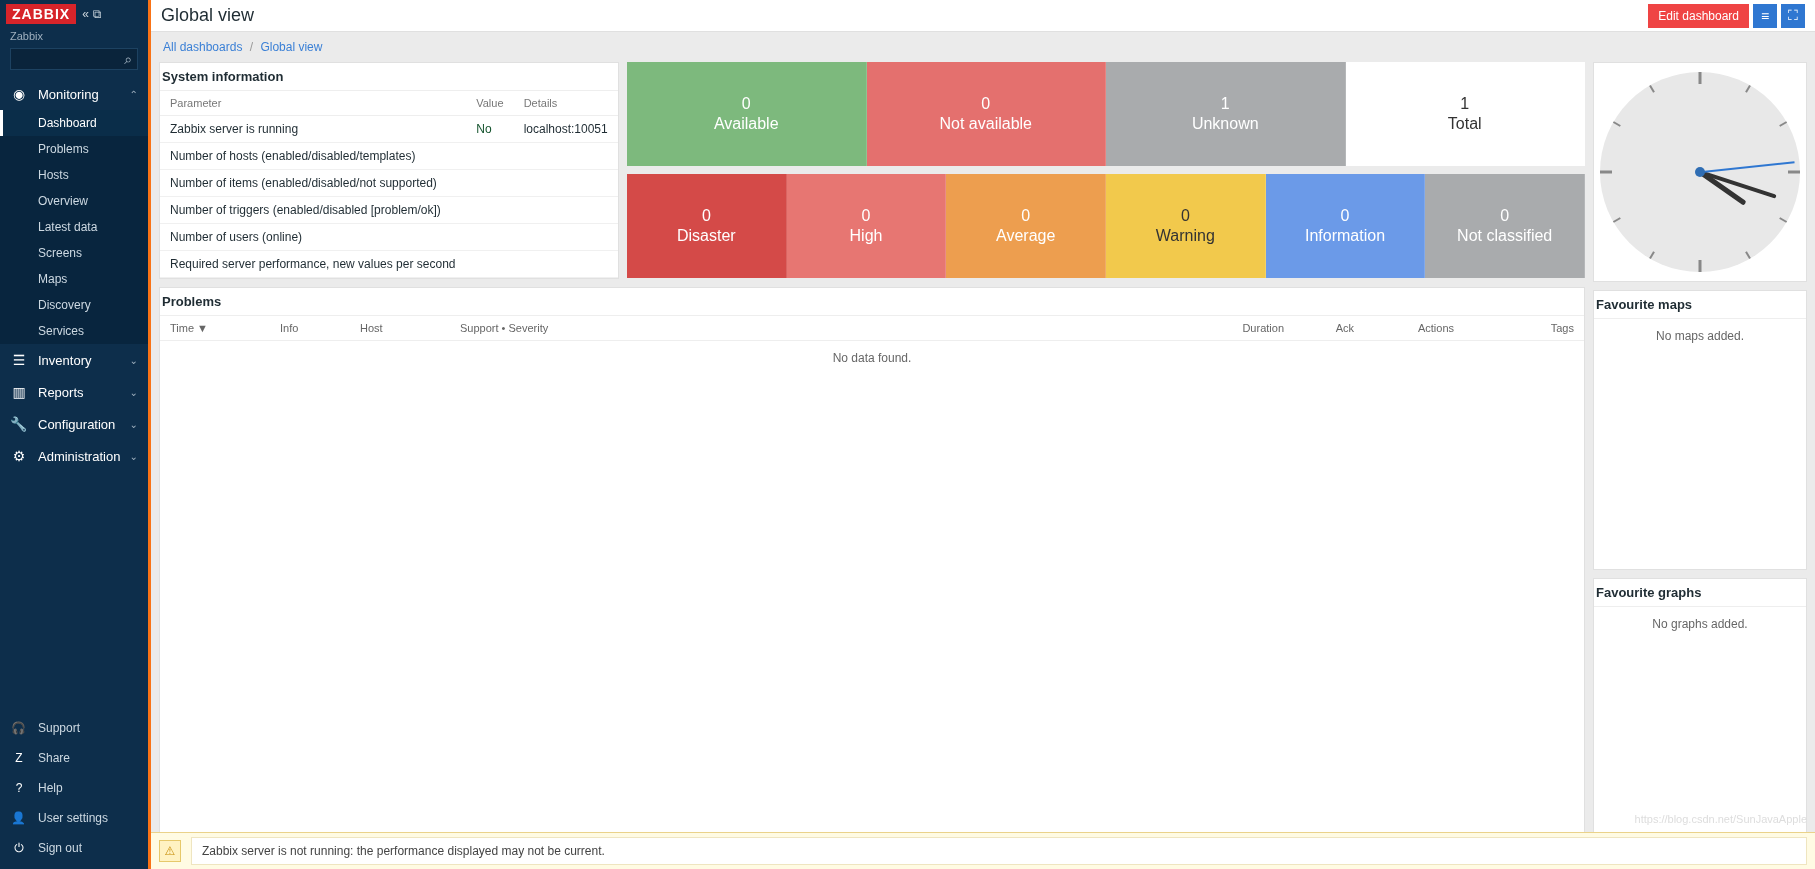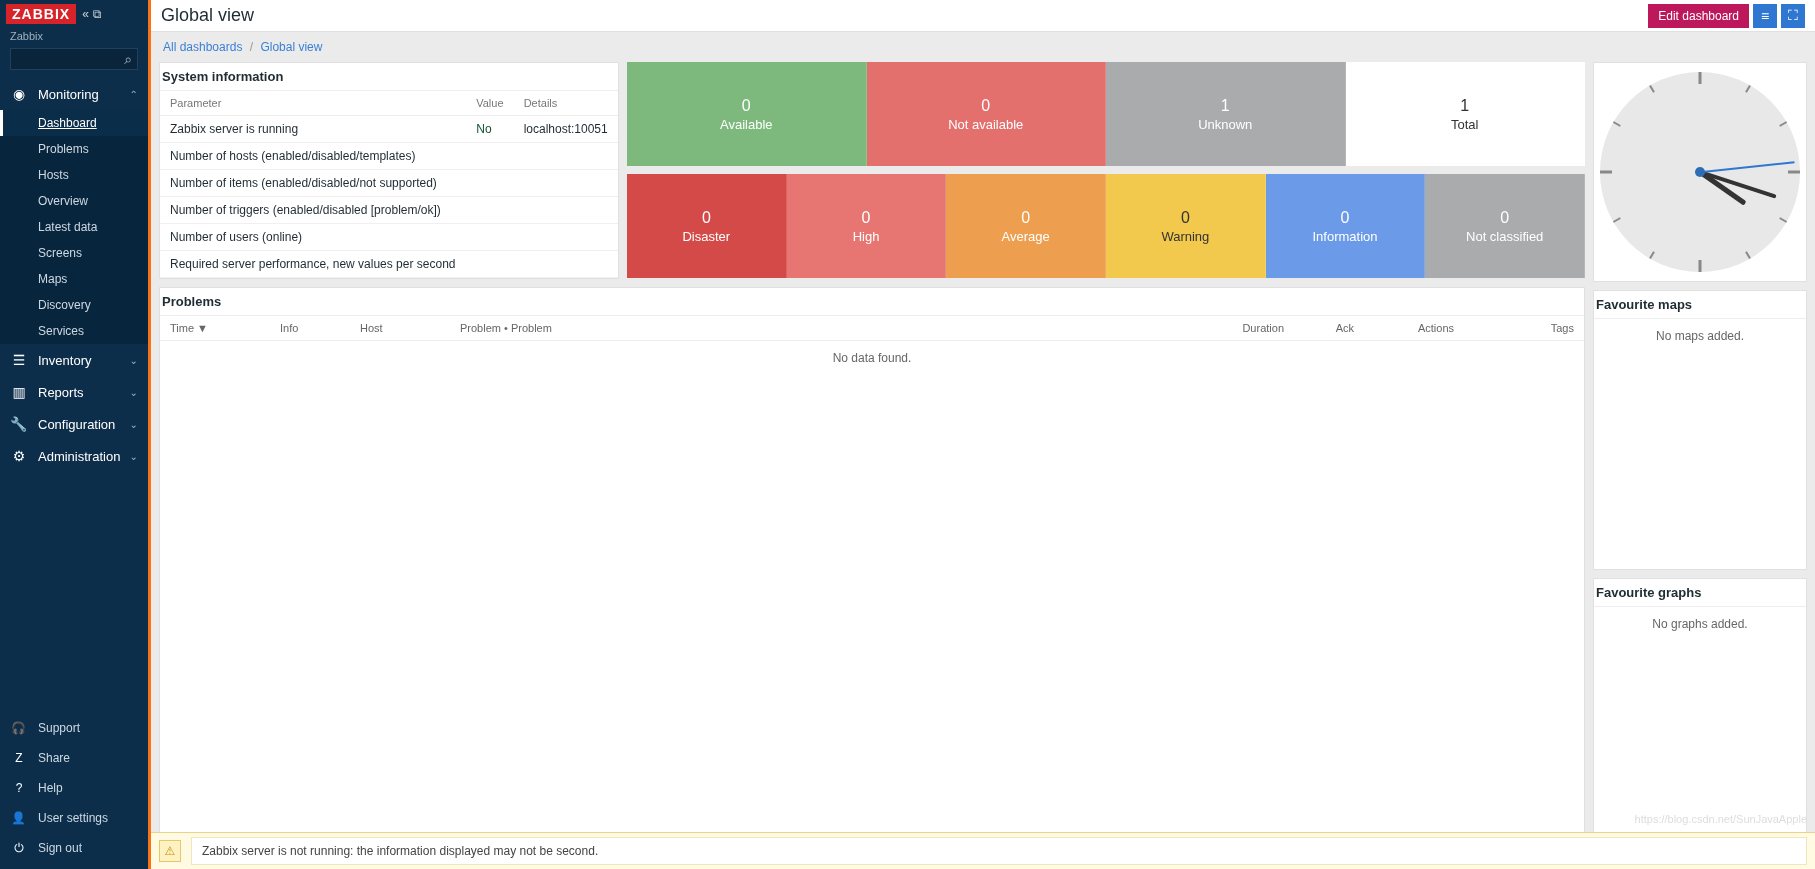--- a/index.html
+++ b/index.html
@@ -12,50 +12,50 @@
 .server-name { padding: 2px 10px 6px; font-size: 11px; color: #9fb0bf; }
 .search-row { padding: 0 10px 8px; }
 .search-input-wrap { position:relative; }
 .search-input { width: 100%; background: #0a243b; border:1px solid #1d4261; color:#fff; padding: 3px 24px 3px 6px; height:22px; }
 .search-icon { position:absolute; right:6px; top:3px; color:#9fb0bf; font-size:14px; }
 .nav-section { display:flex; align-items:center; padding: 8px 10px; color:#fff; font-size:13px; cursor:pointer; }
 .nav-section .chev { margin-left:auto; font-size:10px; color:#9fb0bf; }
 .nav-icon { width:18px; display:inline-flex; justify-content:center; margin-right:10px; color:#fff; font-size:14px; }
 .nav-sub { list-style:none; }
 .nav-sub li { padding: 6px 10px 6px 38px; font-size:12px; color:#cdd9e2; cursor:pointer; background:#08253e; }
-.nav-sub li.active { background:#0a2d49; border-left:3px solid #fff; padding-left:35px; color:#fff;text-decoration:underline; }
+.nav-sub li.active { background:#0a2d49; border-left:3px solid #fff; padding-left:35px; color:#fff; }
 .sidebar-spacer { flex:1; }
 .footer-links { padding-bottom:6px; }
 .flink { display:flex; align-items:center; padding: 8px 10px; color:#cdd9e2; font-size:12px; cursor:pointer; }
 .flink .nav-icon { font-size:12px; }
 .main { flex:1; display:flex; flex-direction:column; overflow:hidden; }
 .topbar { display:flex; align-items:center; padding: 4px 10px; background:#fff; border-bottom:1px solid #e0e0e0; height:32px; }
 .page-title { font-size:18px; font-weight:400; color:#1f2c33; }
 .top-actions { margin-left:auto; display:flex; gap:4px; }
-.btn-blue { background:#be185d; color:#fff; border:none; padding:4px 10px; font-size:12px; cursor:pointer;margin-left:8px; }
+.btn-blue { background:#ef4444; color:#fff; border:none; padding:4px 10px; font-size:12px; cursor:pointer;margin-left:8px; }
 .btn-sq { background:#2f77d1; color:#fff; border:none; width:24px; height:24px; display:flex; align-items:center; justify-content:center; cursor:pointer; font-size:14px; }
 .breadcrumb { padding: 8px 12px 4px; font-size:12px; }
 .breadcrumb a { color:#3b80d6; text-decoration:none; }
 .breadcrumb .sep { color:#999; margin:0 4px; }
 .content { flex:1; display:flex; gap:8px; padding: 4px 8px 0 8px; overflow:hidden; }
 .col-main { flex:1; display:flex; flex-direction:column; gap:8px; overflow:hidden; }
 .col-right { width:214px; display:flex; flex-direction:column; gap:8px; }
 .row1 { display:flex; gap:8px; }
 .widget { background:#fff; border:1px solid #e0e0e0; }
 .widget-head { padding: 6px 2px; font-weight:700; font-size:13px; border-bottom:1px solid #eee; }
 .sysinfo { width:460px; }
 .sysinfo table { width:100%; border-collapse:collapse; }
 .sysinfo th { text-align:left; font-weight:400; color:#777; padding:6px 10px; border-bottom:1px solid #eee; font-size:11px; }
 .sysinfo td { padding:6px 10px; border-bottom:1px solid #f0f0f0; font-size:12px; }
 .val-no { color:#14532d; }
 .status-col { display:flex; flex-direction:column; gap:8px; flex:1; }
 .status-row { display:flex; gap:0; }
 .status-cell { flex:1; min-height:104px; display:flex; flex-direction:column; align-items:center; justify-content:center; color:#333; border-right:1px solid rgba(255,255,255,0.15); }
 .status-cell .num { font-size:16px; }
-.status-cell .lbl { font-size:13px; margin-top:2px; }
+.status-cell .lbl { font-size:16px; margin-top:2px; }
 .c-avail { background:#7db97d; color:#fff; }
 .c-notavail { background:#e4706e; color:#fff; }
 .c-unknown { background:#a9abad; color:#fff; }
 .c-total { background:#fff; }
 .c-disaster { background:#d44a48; color:#fff; }
 .c-high { background:#e77672; color:#fff; }
 .c-average { background:#ed9e4f; color:#fff; }
 .c-warning { background:#f2c94c; }
 .c-info { background:#6b9ae8; color:#fff; }
 .c-notclass { background:#a9abad; color:#fff; }
@@ -272,21 +272,21 @@
             </div>
         </div>
       </div>
 
       <div class="widget problems-widget">
         <div class="widget-head">Problems</div>
         <div class="problems-table-head">
           <div class="pth-time">Time ▼</div>
           <div class="pth-info">Info</div>
           <div class="pth-host">Host</div>
-          <div class="pth-problem">Problem • Problem</div>
+          <div class="pth-problem">Support • Severity</div>
           <div class="pth-duration">Duration</div>
           <div class="pth-ack">Ack</div>
           <div class="pth-actions">Actions</div>
           <div class="pth-tags">Tags</div>
         </div>
         <div class="nodata">No data found.</div>
       </div>
     </div>
 
     <div class="col-right">
@@ -317,15 +317,15 @@
       <div class="widget fav-graphs">
         <div class="widget-head">Favourite graphs</div>
         <div class="favrow">No graphs added.</div>
       </div>
     </div>
   </div>
 </div>
 
 <div class="warning-bar">
   <div class="warn-tri">⚠</div>
-  <div class="warning-text">Zabbix server is not running: the information displayed may not be second.</div>
+  <div class="warning-text">Zabbix server is not running: the performance displayed may not be current.</div>
 </div>
 <div class="watermark">https://blog.csdn.net/SunJavaApple</div>
 
 </body></html>

